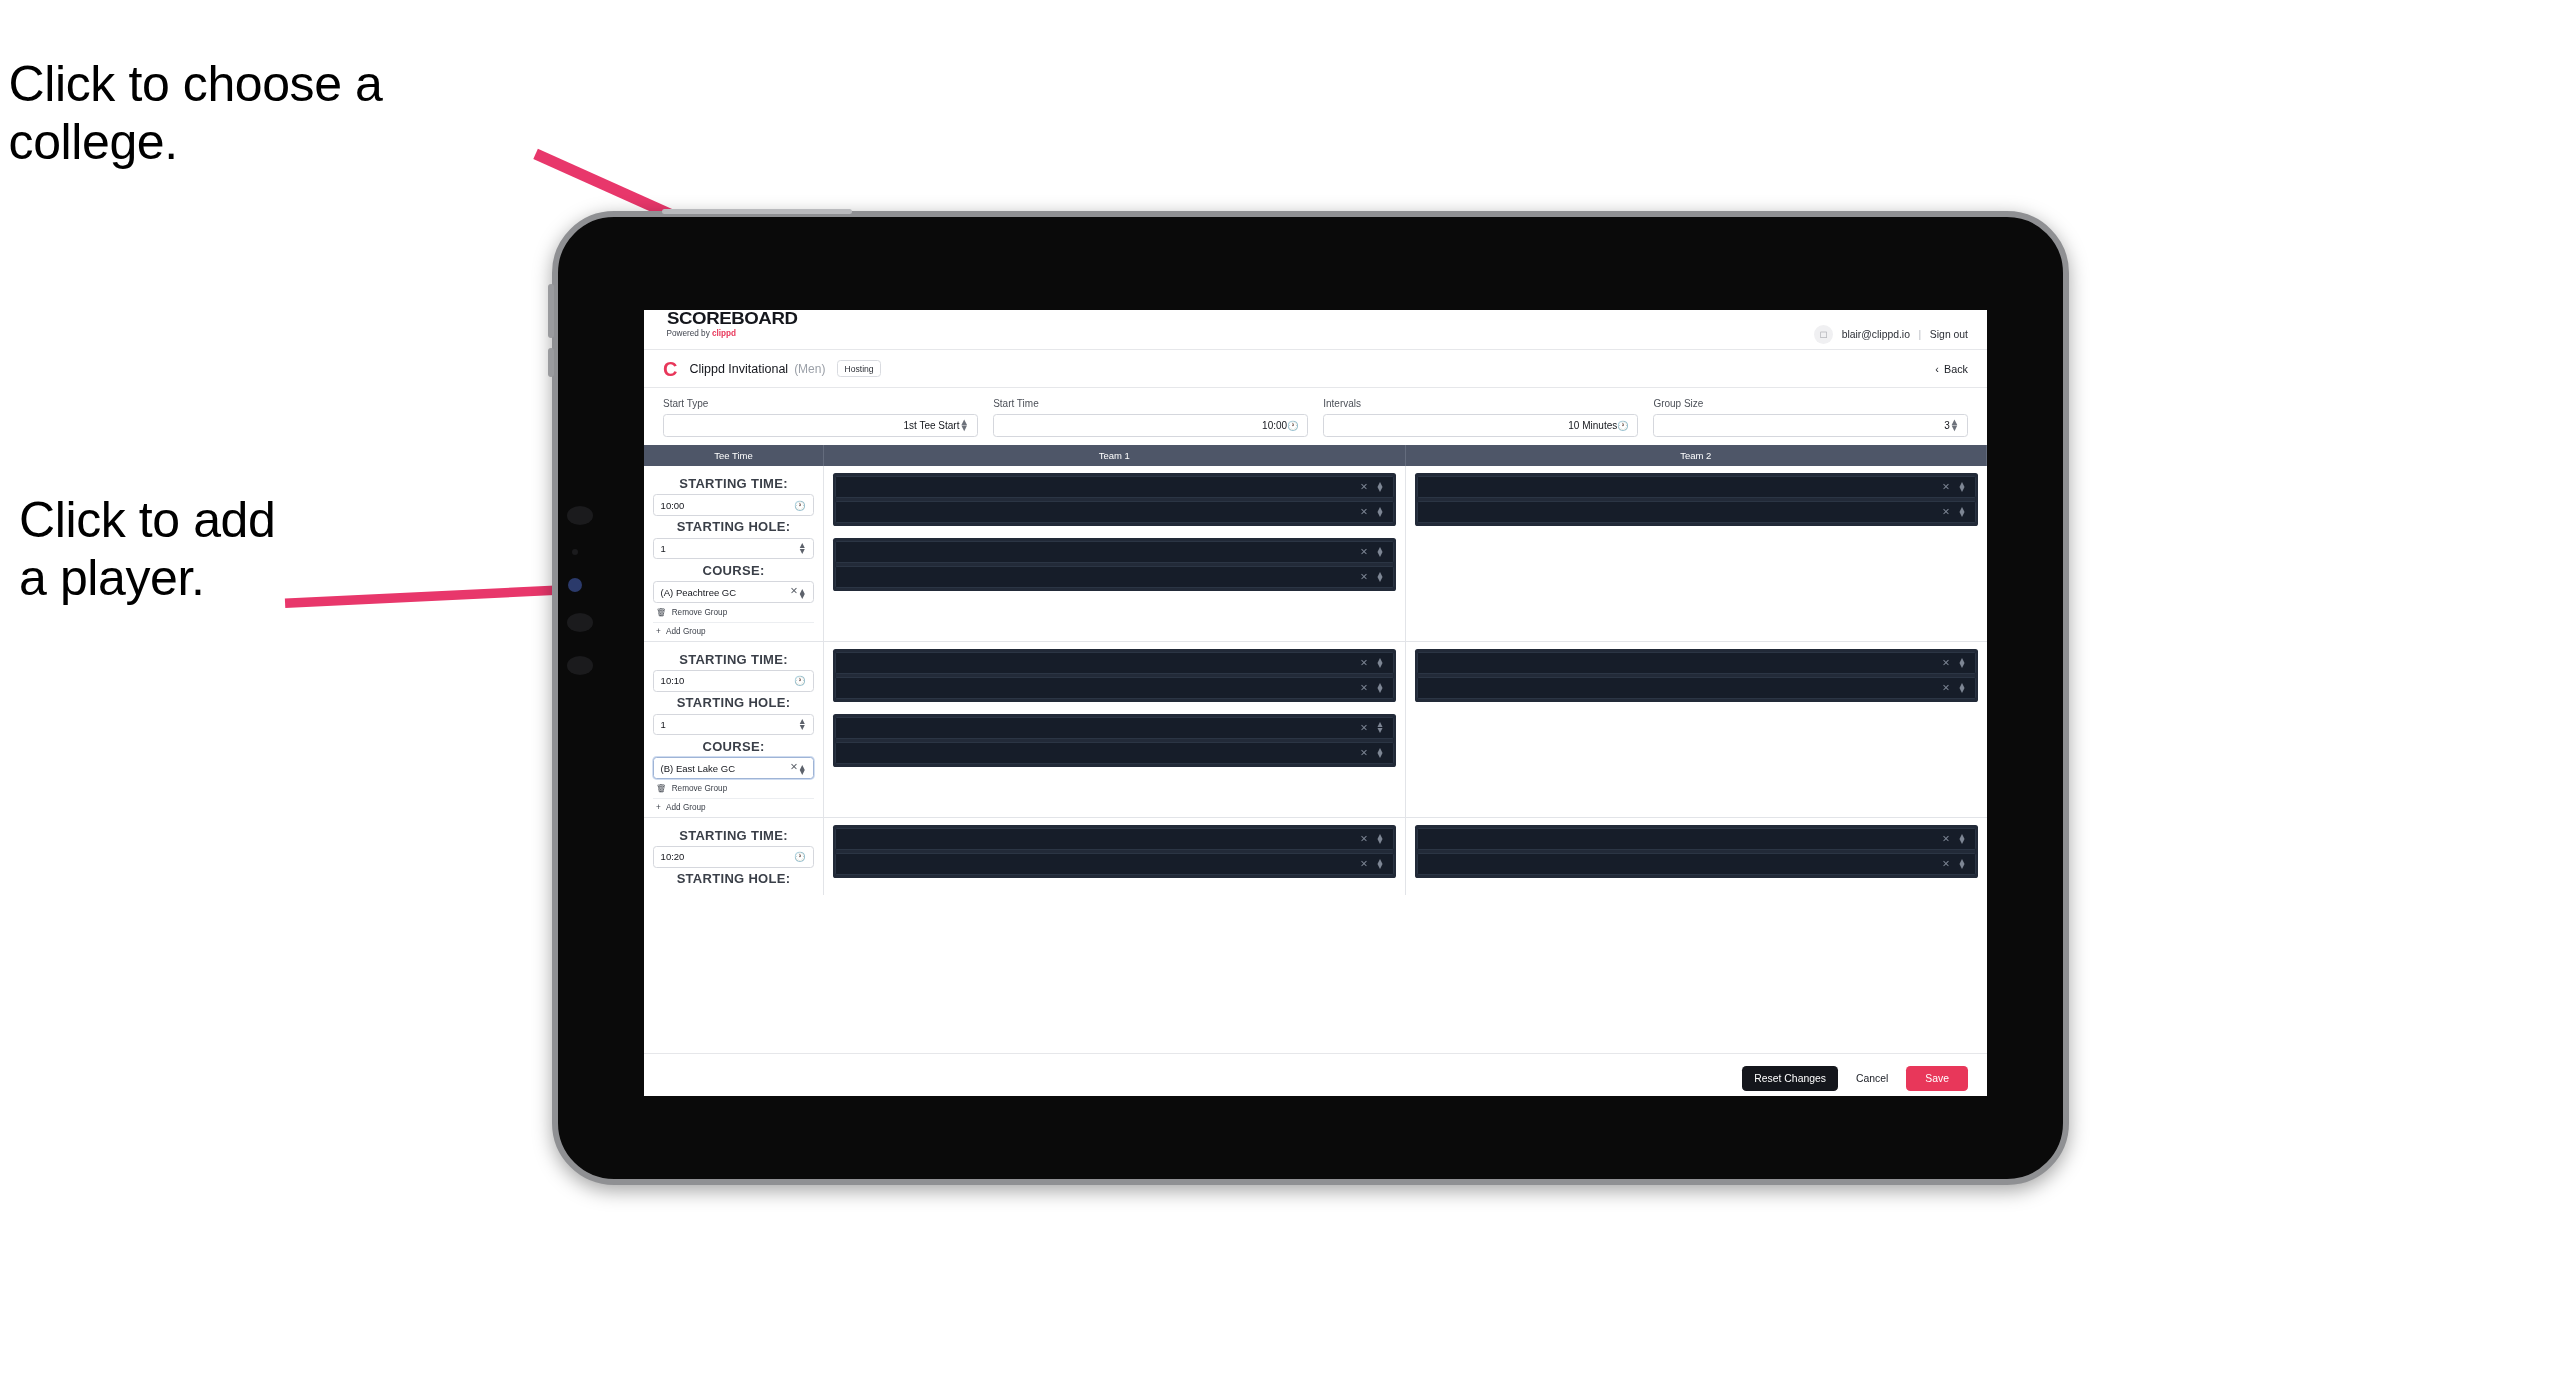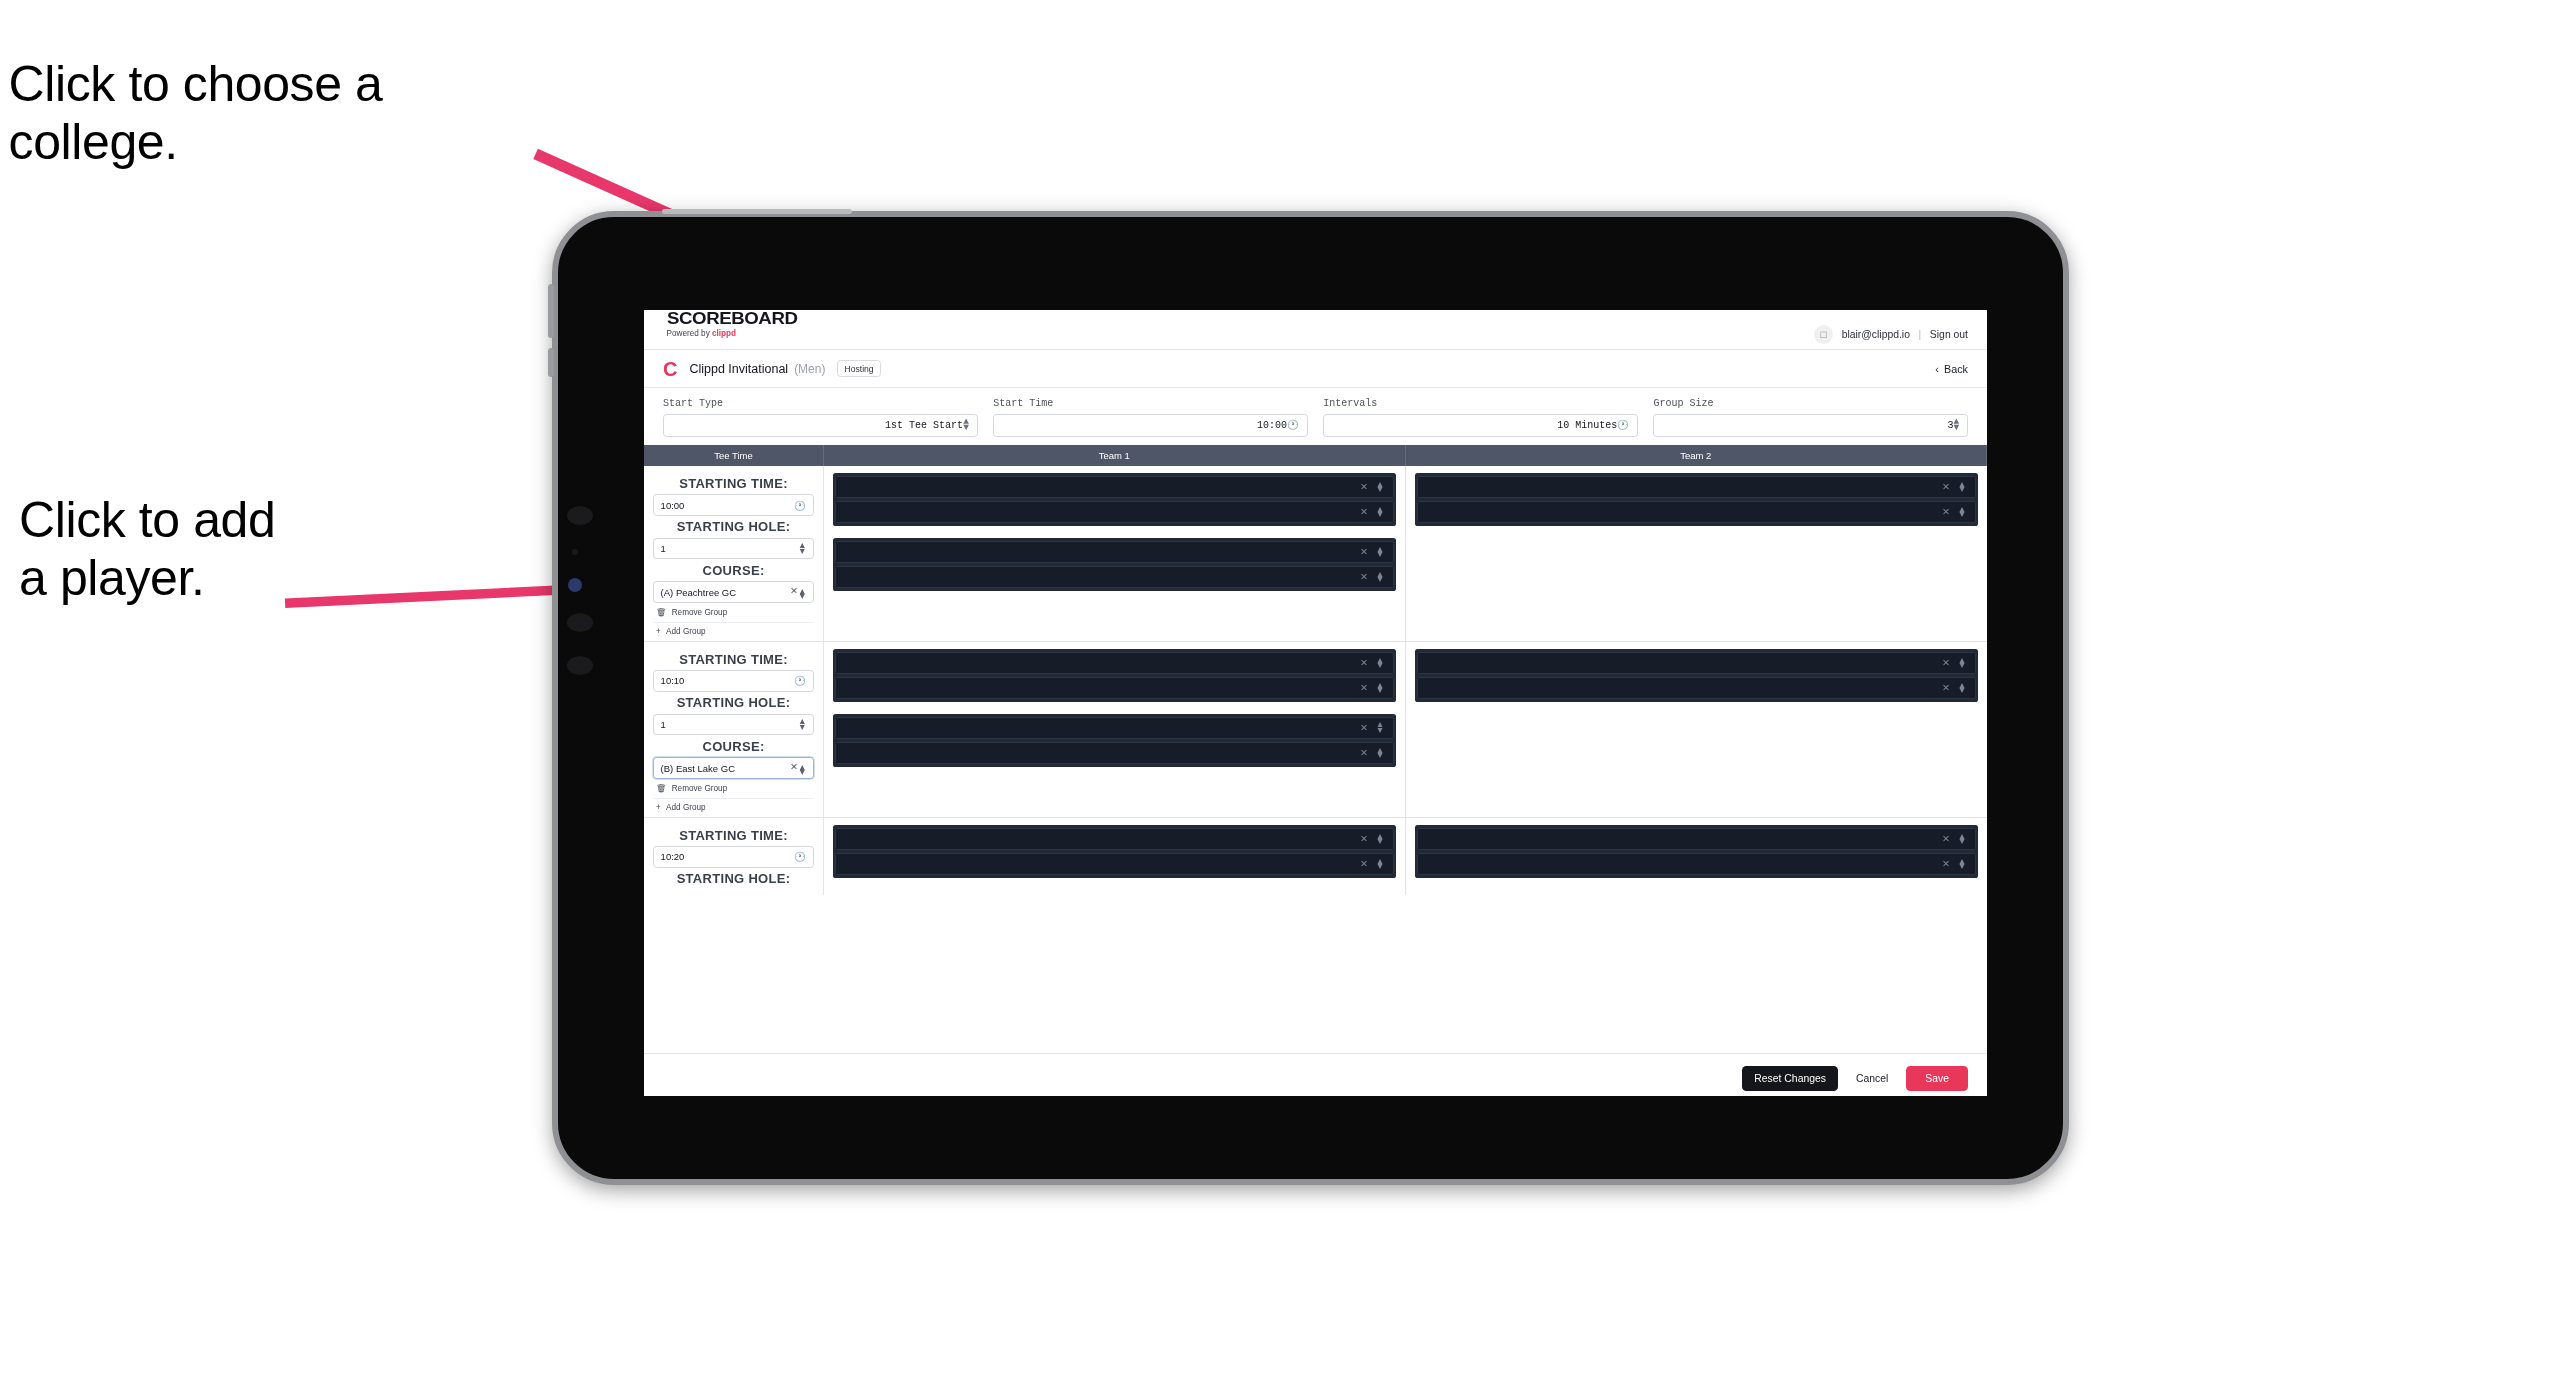--- a/index.html
+++ b/index.html
@@ -105,21 +105,21 @@
   }
   .backbtn {
     position:absolute; right:19px; top:50%; transform:translateY(-50%);
     font-size:10.8px; color:#20232a; cursor:pointer; display:flex; gap:5.2px; align-items:center;
   }
 
   
   #settings {
     display:flex; gap:0; padding:10.4px 19px 8.6px 19px; background:#fff;
   }
-  .field { flex:1; padding-right:15.5px;font-family:Liberation Mono, monospace; }
+  .field { flex:1; padding-right:15.5px; }
   .field:last-child { padding-right:0; }
   .field label { display:block; font-size:10px; color:#4c5058; margin-bottom:4.3px; }
   .ctrl {
     height:23px; border:0.9px solid #d5d7dd; border-radius:3.5px; background:#fff;
     display:flex; align-items:center; padding:0 7.8px;
     font-size:10px; color:#14161c; position:relative;text-align:right;
   }
   .ctrl .val { flex:1; }
   .ctrl .adorn { color:#6d727b; font-size:9.5px; display:flex; align-items:center; }
   .spinner { display:inline-flex; flex-direction:column; line-height:.62; font-size:8.6px; color:#5d626b; }

